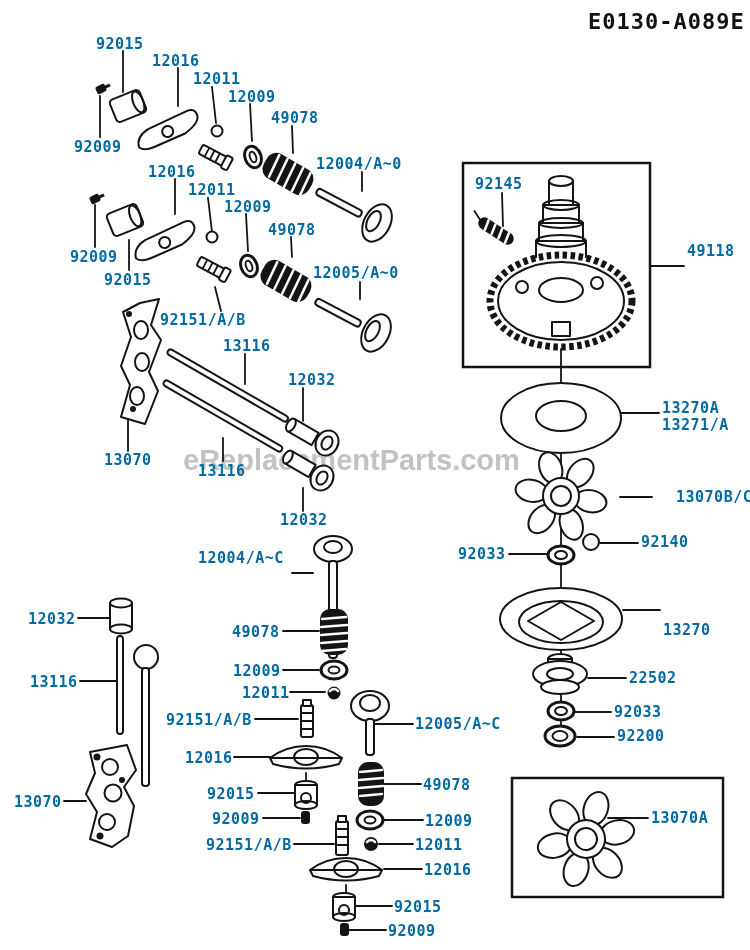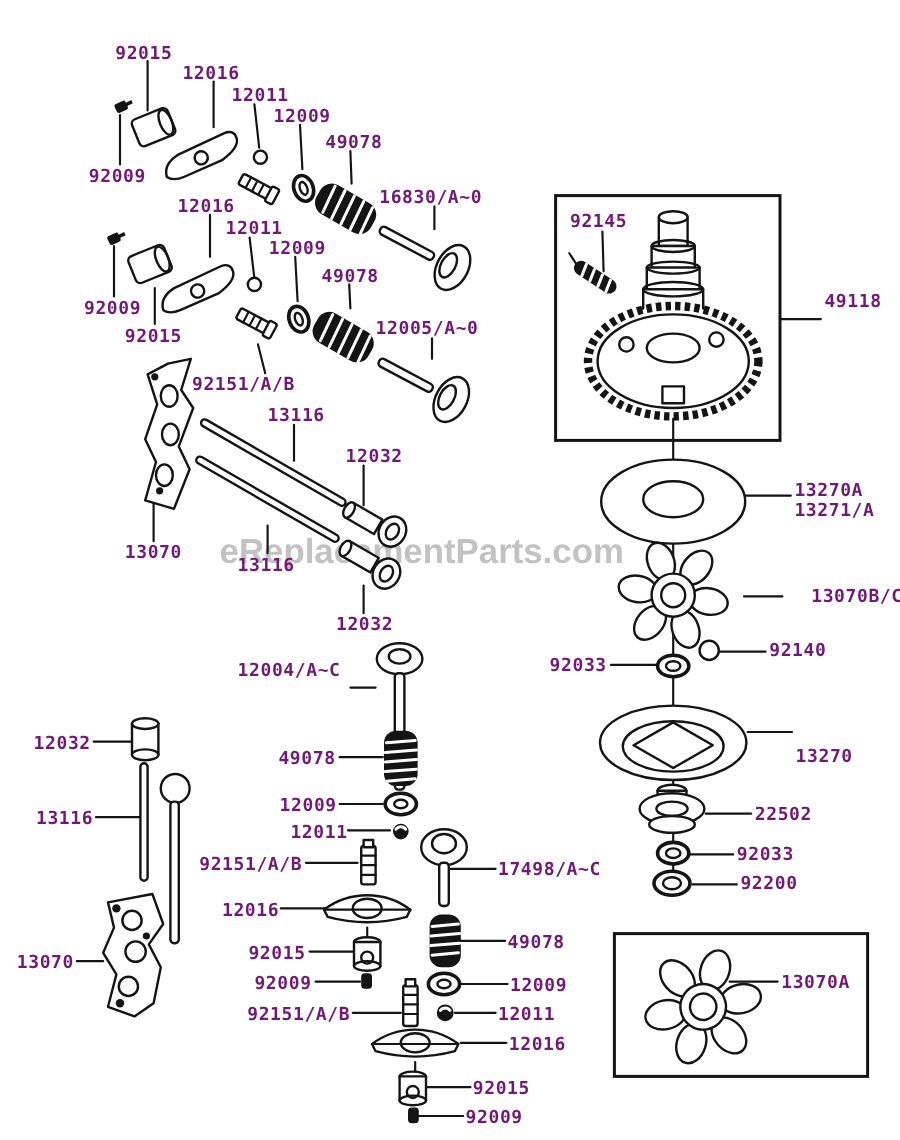--- a/index.html
+++ b/index.html
@@ -3,21 +3,21 @@
 <meta charset="utf-8">
 <style>
   html,body{margin:0;padding:0;background:#fff;}
   .stage{position:relative;width:750px;height:950px;background:#fff;overflow:hidden;
          font-family:"DejaVu Sans Mono",monospace;}
   .watermark{position:absolute;left:183px;top:444px;z-index:1;
              font-family:"Liberation Sans",sans-serif;font-weight:bold;
              font-size:29px;color:#c2c2c2;letter-spacing:0px;white-space:nowrap;}
   svg.draw{position:absolute;left:0;top:0;z-index:2;}
   .lbl{position:absolute;z-index:3;font-weight:bold;font-size:15px;line-height:16px;
-       letter-spacing:0.5px;color:#701a75;white-space:nowrap;}
+       letter-spacing:0.5px;color:#0369a1;white-space:nowrap;}
   .title{position:absolute;left:588px;top:9px;z-index:3;font-weight:bold;font-size:22px;
          letter-spacing:1px;color:#111;white-space:nowrap;}
   .ld{stroke:#141414;stroke-width:1.8;stroke-linecap:round;}
   .s{fill:#fff;stroke:#141414;stroke-width:2;stroke-linejoin:round;}
   .s3{fill:#fff;stroke:#141414;stroke-width:3;stroke-linejoin:round;}
   .sn{fill:none;stroke:#141414;stroke-width:2;stroke-linejoin:round;}
   .f{fill:#141414;stroke:none;}
   .wl{stroke:#fff;stroke-width:2.5;stroke-linecap:round;}
   .bx{fill:none;stroke:#141414;stroke-width:2.5;}
   .gt{fill:#fff;stroke:#141414;stroke-width:7;stroke-dasharray:4.5 3.5;}
@@ -375,28 +375,29 @@
       <ellipse class="s" transform="rotate(60)" cx="32" cy="0" rx="17" ry="12"></ellipse>
       <ellipse class="s" transform="rotate(120)" cx="32" cy="0" rx="17" ry="12"></ellipse>
       <ellipse class="s" transform="rotate(180)" cx="32" cy="0" rx="17" ry="12"></ellipse>
       <ellipse class="s" transform="rotate(240)" cx="32" cy="0" rx="17" ry="12"></ellipse>
       <ellipse class="s" transform="rotate(300)" cx="32" cy="0" rx="17" ry="12"></ellipse>
       <circle class="s" r="19"></circle>
         <circle class="sn" r="11"></circle>
     </g>
   </svg>
 
+  <div class="title">E0130-A089E</div>
 
   <div class="lbl" style="left:96px;top:36px">92015</div>
   <div class="lbl" style="left:152px;top:53px">12016</div>
   <div class="lbl" style="left:193px;top:71px">12011</div>
   <div class="lbl" style="left:228px;top:89px">12009</div>
   <div class="lbl" style="left:271px;top:110px">49078</div>
   <div class="lbl" style="left:74px;top:139px">92009</div>
-  <div class="lbl" style="left:316px;top:156px">16830/A~0</div>
+  <div class="lbl" style="left:316px;top:156px">12004/A~0</div>
   <div class="lbl" style="left:148px;top:164px">12016</div>
   <div class="lbl" style="left:188px;top:182px">12011</div>
   <div class="lbl" style="left:224px;top:199px">12009</div>
   <div class="lbl" style="left:268px;top:222px">49078</div>
   <div class="lbl" style="left:70px;top:249px">92009</div>
   <div class="lbl" style="left:313px;top:265px">12005/A~0</div>
   <div class="lbl" style="left:104px;top:272px">92015</div>
   <div class="lbl" style="left:160px;top:312px">92151/A/B</div>
   <div class="lbl" style="left:223px;top:338px">13116</div>
   <div class="lbl" style="left:288px;top:372px">12032</div>
@@ -411,21 +412,21 @@
   <div class="lbl" style="left:242px;top:685px">12011</div>
   <div class="lbl" style="left:166px;top:712px">92151/A/B</div>
   <div class="lbl" style="left:185px;top:750px">12016</div>
   <div class="lbl" style="left:14px;top:794px">13070</div>
   <div class="lbl" style="left:207px;top:786px">92015</div>
   <div class="lbl" style="left:212px;top:811px">92009</div>
   <div class="lbl" style="left:206px;top:837px">92151/A/B</div>
   <div class="lbl" style="left:424px;top:862px">12016</div>
   <div class="lbl" style="left:394px;top:899px">92015</div>
   <div class="lbl" style="left:388px;top:923px">92009</div>
-  <div class="lbl" style="left:415px;top:716px">17498/A~C</div>
+  <div class="lbl" style="left:415px;top:716px">12005/A~C</div>
   <div class="lbl" style="left:423px;top:777px">49078</div>
   <div class="lbl" style="left:425px;top:813px">12009</div>
   <div class="lbl" style="left:415px;top:837px">12011</div>
   <div class="lbl" style="left:475px;top:176px">92145</div>
   <div class="lbl" style="left:687px;top:243px">49118</div>
   <div class="lbl" style="left:662px;top:400px">13270A</div>
   <div class="lbl" style="left:662px;top:417px">13271/A</div>
   <div class="lbl" style="left:676px;top:489px">13070B/C</div>
   <div class="lbl" style="left:641px;top:534px">92140</div>
   <div class="lbl" style="left:458px;top:546px">92033</div>

